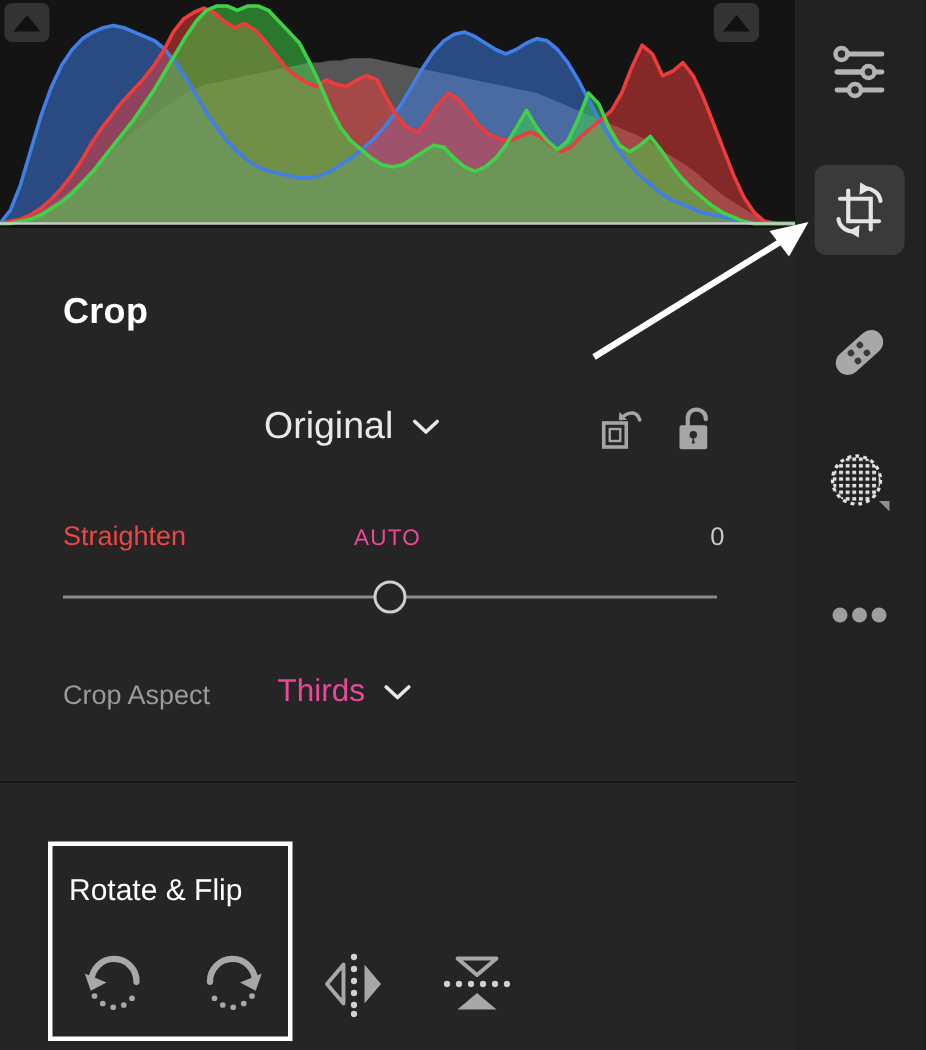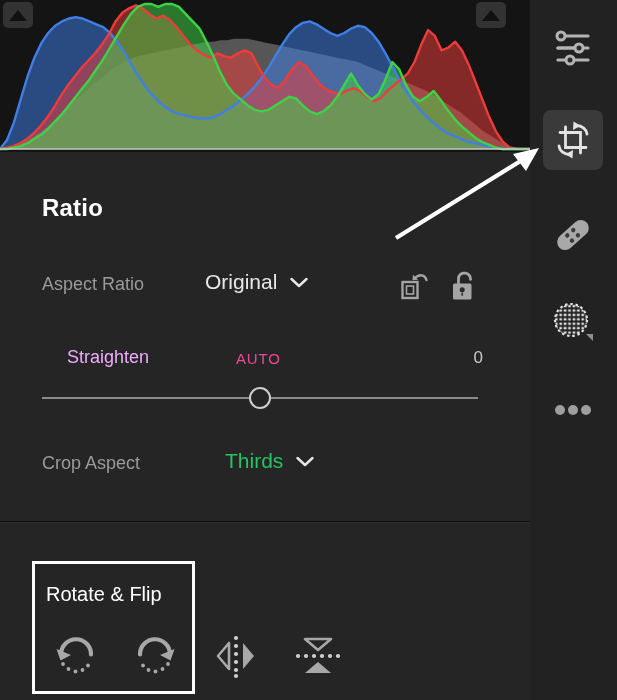--- a/index.html
+++ b/index.html
@@ -103,23 +103,22 @@
     color: #9a9a9a;
   }
   #aspect-value-wrap {
     position: absolute;
     left: 176px; top: 0px;
     display: flex;
     align-items: center;
     gap: 13px;
   }
   #aspect-value {
-    font-size: 21px;
+    font-size: 25px;
     color: #e8e8e8;
-    margin-left: 29px;
   }
   .chev {
     width: 18px;
     height: 11px;
   }
   #aspect-icons {
     position: absolute;
     right: 52px;
     top: 0px;
     display: flex;
@@ -131,22 +130,21 @@
   #straighten-row {
     position: absolute;
     left: 0; top: 195px;
     width: 530px;
     height: 70px;
   }
   #straighten-label {
     position: absolute;
     left: 42px; top: 0px;
     font-size: 18px;
-    color: #f0abfc;
-    margin-left: 25px;
+    color: #ef4444;
   }
   #straighten-auto {
     position: absolute;
     left: 236px; top: 3px;
     font-size: 15px;
     letter-spacing: 0.8px;
     color: #ec4899;
   }
   #straighten-value {
     position: absolute;
@@ -196,22 +194,21 @@
   }
   #overlay-value-wrap {
     position: absolute;
     left: 185px; top: 0px;
     display: flex;
     align-items: center;
     gap: 13px;
   }
   #overlay-value {
     font-size: 21px;
-    color: #22c55e;
-    margin-left: 40px;
+    color: #ec4899;
   }
 
   
   #rotateflip-section {
     position: absolute;
     left: 0; top: 371px;
     width: 530px;
     height: 177px;
   }
   #rotateflip-box {
@@ -302,24 +299,23 @@
     </div>
     <div class="clip-btn" id="clip-highlight">
       <span class="clip-tri"></span>
     </div>
   </div>
 
   <div id="crop-panel">
 
     <div id="panel-section-top">
 
-      <div id="crop-title">Ratio</div>
+      <div id="crop-title">Crop</div>
 
       <div id="aspect-row">
-        <span id="aspect-label">Aspect Ratio</span>
 
         <div id="aspect-value-wrap">
           <span id="aspect-value">Original</span>
           <svg class="chev" viewBox="0 0 18 11">
             <path d="M1.5 2 L9 9 L16.5 2" fill="none" stroke="#e8e8e8" stroke-width="2.4" stroke-linecap="round" stroke-linejoin="round"></path>
           </svg>
         </div>
 
         <div id="aspect-icons">
 

